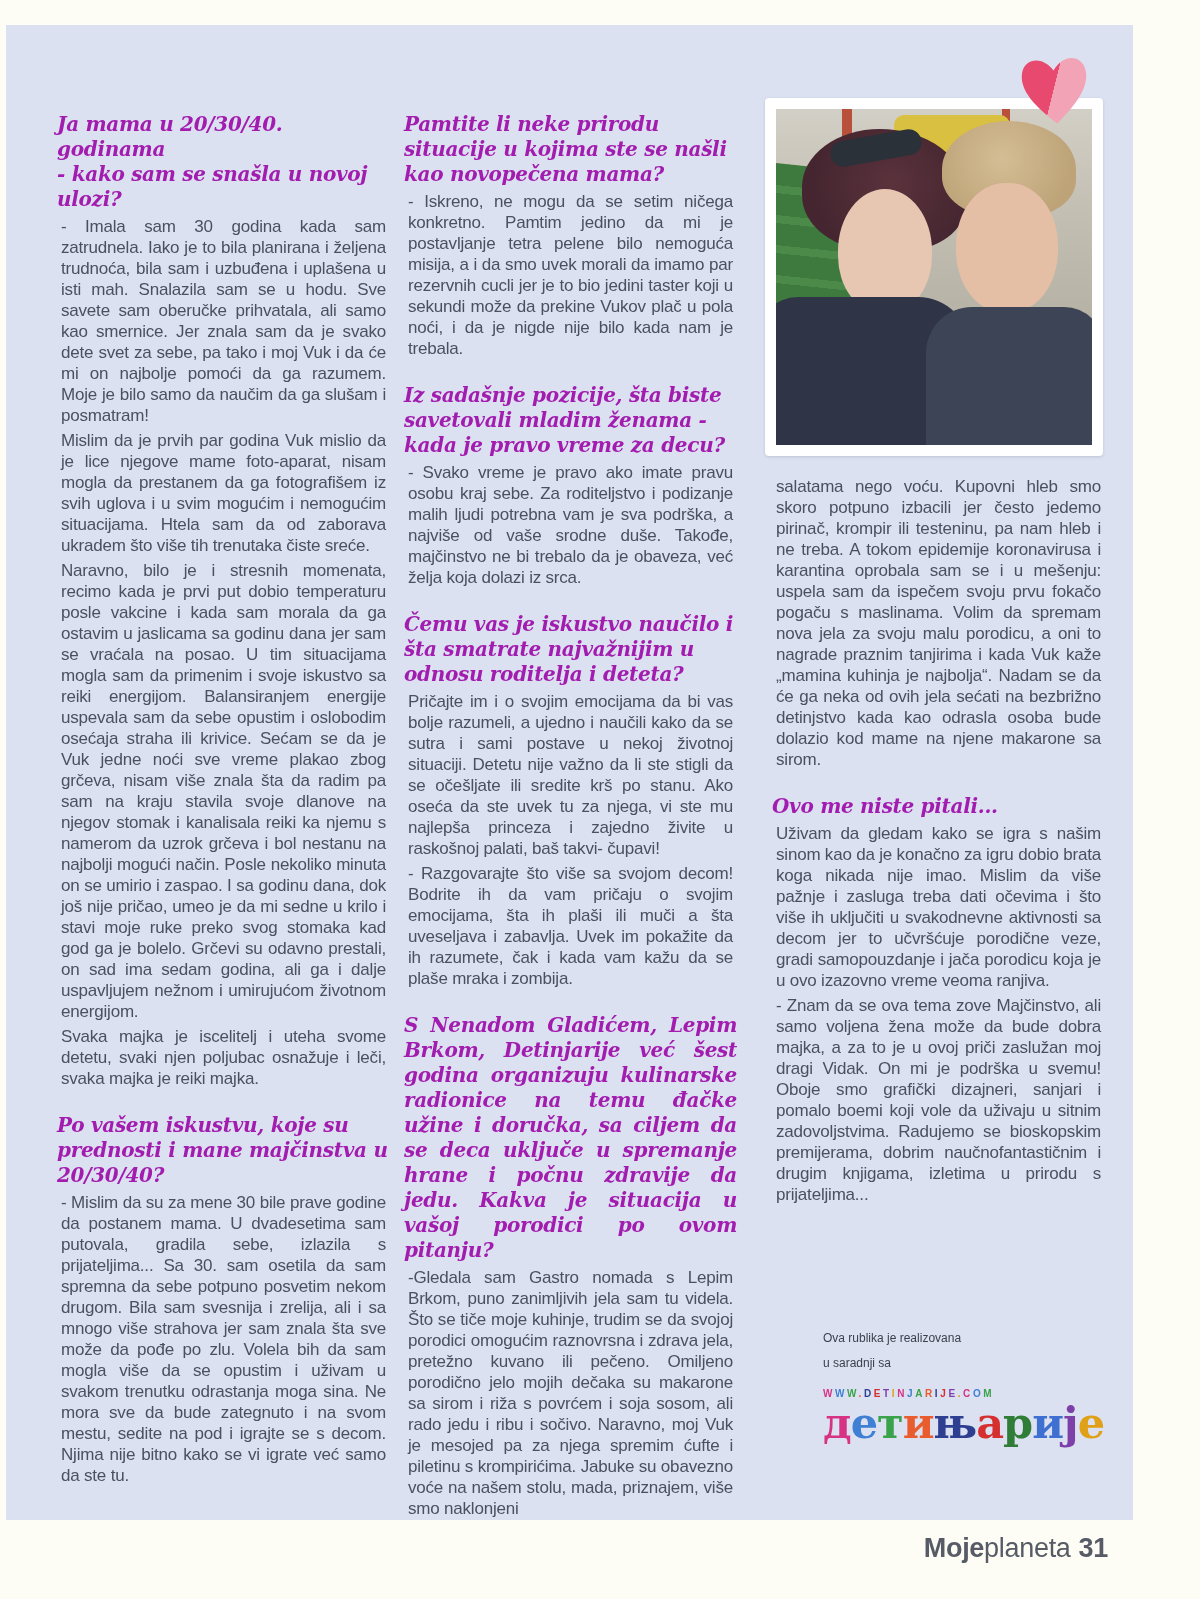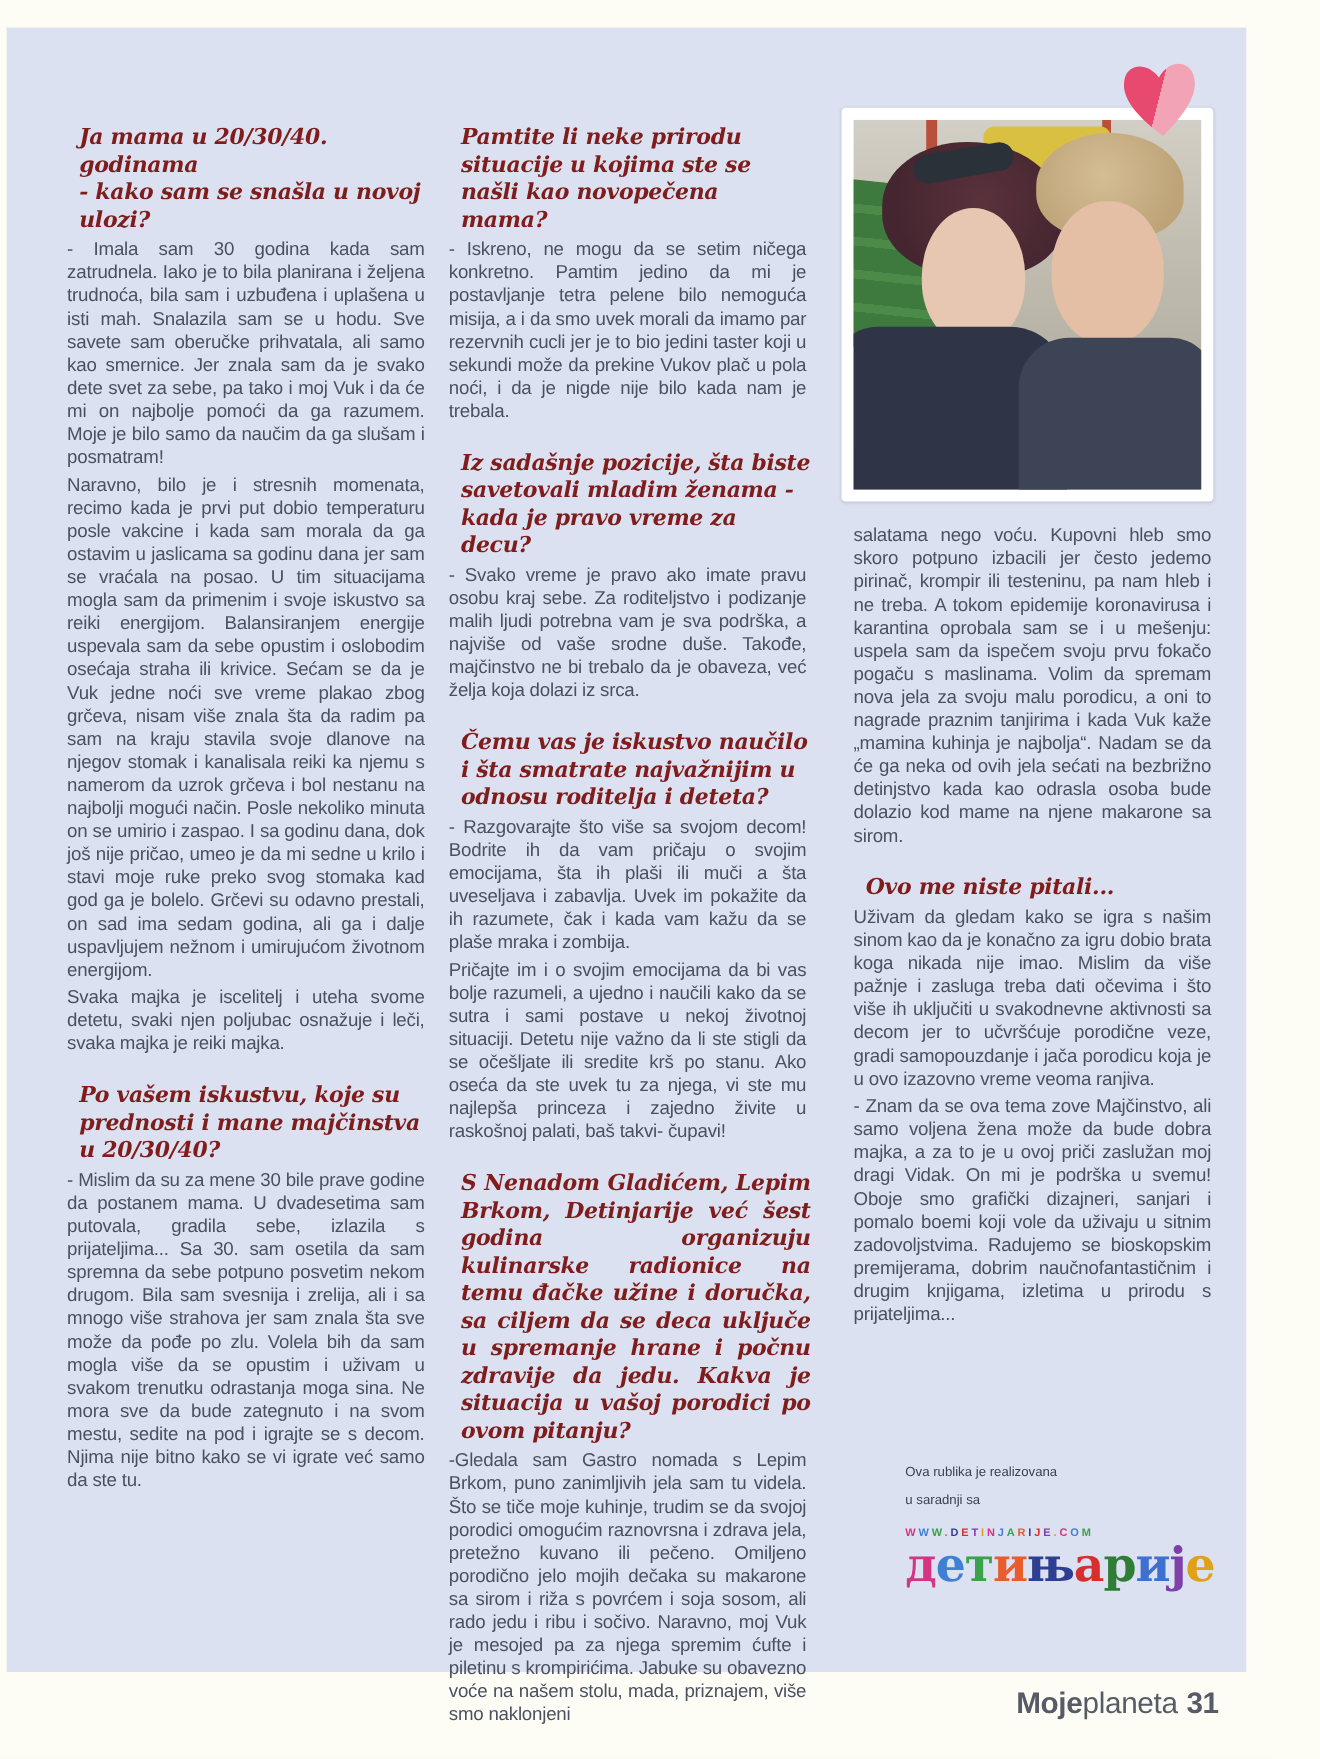--- a/index.html
+++ b/index.html
@@ -17,25 +17,25 @@
     position:absolute;width:333px;
     color:#4a5060;
     font-size:17px;line-height:21px;
     text-align:justify;
     letter-spacing:-0.2px;
   }
   .col p{margin:4px;}
   .hd{
     font-family:"DejaVu Serif",serif;
     font-style:italic;font-weight:bold;
-    color:#7f1d1d;
+    color:#a21caf;
     font-size:20px;line-height:25px;
     text-align:left;
     letter-spacing:-0.3px;
-    margin:24px 0 4px 15px;
+    margin:24px 0 4px 0;
   }
   .hd.first{margin-top:0;}
   .hd.prewrap{white-space:pre-line;}
   .hd.justify{text-align:justify;}
   .col1{left:57px;top:112px;}
   .col2{left:404px;top:112px;}
   .col3{left:772px;top:472px;}
   
   .photo{
     position:absolute;left:765px;top:98px;width:338px;height:358px;
@@ -84,34 +84,35 @@
 </style>
 </head>
 <body>
 
 <div class="paper"></div>
 
 <div class="col col1">
   <div class="hd first prewrap">Ja mama u 20/30/40. godinama
 - kako sam se snašla u novoj ulozi?</div>
   <p>- Imala sam 30 godina kada sam zatrudnela. Iako je to bila planirana i željena trudnoća, bila sam i uzbuđena i uplašena u isti mah. Snalazila sam se u hodu. Sve savete sam oberučke prihvatala, ali samo kao smernice. Jer znala sam da je svako dete svet za sebe, pa tako i moj Vuk i da će mi on najbolje pomoći da ga razumem. Moje je bilo samo da naučim da ga slušam i posmatram!</p>
+  <p>Mislim da je prvih par godina Vuk mislio da je lice njegove mame foto-aparat, nisam mogla da prestanem da ga fotografišem iz svih uglova i u svim mogućim i nemogućim situacijama. Htela sam da od zaborava ukradem što više tih trenutaka čiste sreće.</p>
   <p>Naravno, bilo je i stresnih momenata, recimo kada je prvi put dobio temperaturu posle vakcine i kada sam morala da ga ostavim u jaslicama sa godinu dana jer sam se vraćala na posao. U tim situacijama mogla sam da primenim i svoje iskustvo sa reiki energijom. Balansiranjem energije uspevala sam da sebe opustim i oslobodim osećaja straha ili krivice. Sećam se da je Vuk jedne noći sve vreme plakao zbog grčeva, nisam više znala šta da radim pa sam na kraju stavila svoje dlanove na njegov stomak i kanalisala reiki ka njemu s namerom da uzrok grčeva i bol nestanu na najbolji mogući način. Posle nekoliko minuta on se umirio i zaspao. I sa godinu dana, dok još nije pričao, umeo je da mi sedne u krilo i stavi moje ruke preko svog stomaka kad god ga je bolelo. Grčevi su odavno prestali, on sad ima sedam godina, ali ga i dalje uspavljujem nežnom i umirujućom životnom energijom.</p>
   <p>Svaka majka je iscelitelj i uteha svome detetu, svaki njen poljubac osnažuje i leči, svaka majka je reiki majka.</p>
   <div class="hd">Po vašem iskustvu, koje su prednosti i mane majčinstva u 20/30/40?</div>
   <p>- Mislim da su za mene 30 bile prave godine da postanem mama. U dvadesetima sam putovala, gradila sebe, izlazila s prijateljima... Sa 30. sam osetila da sam spremna da sebe potpuno posvetim nekom drugom. Bila sam svesnija i zrelija, ali i sa mnogo više strahova jer sam znala šta sve može da pođe po zlu. Volela bih da sam mogla više da se opustim i uživam u svakom trenutku odrastanja moga sina. Ne mora sve da bude zategnuto i na svom mestu, sedite na pod i igrajte se s decom. Njima nije bitno kako se vi igrate već samo da ste tu.</p>
 </div>
 
 <div class="col col2">
   <div class="hd first">Pamtite li neke prirodu situacije u kojima ste se našli kao novopečena mama?</div>
   <p>- Iskreno, ne mogu da se setim ničega konkretno. Pamtim jedino da mi je postavljanje tetra pelene bilo nemoguća misija, a i da smo uvek morali da imamo par rezervnih cucli jer je to bio jedini taster koji u sekundi može da prekine Vukov plač u pola noći, i da je nigde nije bilo kada nam je trebala.</p>
   <div class="hd">Iz sadašnje pozicije, šta biste savetovali mladim ženama - kada je pravo vreme za decu?</div>
   <p>- Svako vreme je pravo ako imate pravu osobu kraj sebe. Za roditeljstvo i podizanje malih ljudi potrebna vam je sva podrška, a najviše od vaše srodne duše. Takođe, majčinstvo ne bi trebalo da je obaveza, već želja koja dolazi iz srca.</p>
   <div class="hd">Čemu vas je iskustvo naučilo i šta smatrate najvažnijim u odnosu roditelja i deteta?</div>
+  <p>Pričajte im i o svojim emocijama da bi vas bolje razumeli, a ujedno i naučili kako da se sutra i sami postave u nekoj životnoj situaciji. Detetu nije važno da li ste stigli da se očešljate ili sredite krš po stanu. Ako oseća da ste uvek tu za njega, vi ste mu najlepša princeza i zajedno živite u raskošnoj palati, baš takvi- čupavi!</p>
   <p>- Razgovarajte što više sa svojom decom! Bodrite ih da vam pričaju o svojim emocijama, šta ih plaši ili muči a šta uveseljava i zabavlja. Uvek im pokažite da ih razumete, čak i kada vam kažu da se plaše mraka i zombija.</p>
-  <p>Pričajte im i o svojim emocijama da bi vas bolje razumeli, a ujedno i naučili kako da se sutra i sami postave u nekoj životnoj situaciji. Detetu nije važno da li ste stigli da se očešljate ili sredite krš po stanu. Ako oseća da ste uvek tu za njega, vi ste mu najlepša princeza i zajedno živite u raskošnoj palati, baš takvi- čupavi!</p>
   <div class="hd justify">S Nenadom Gladićem, Lepim Brkom, Detinjarije već šest godina organizuju kulinarske radionice na temu đačke užine i doručka, sa ciljem da se deca uključe u spremanje hrane i počnu zdravije da jedu. Kakva je situacija u vašoj porodici po ovom pitanju?</div>
   <p>-Gledala sam Gastro nomada s Lepim Brkom, puno zanimljivih jela sam tu videla. Što se tiče moje kuhinje, trudim se da svojoj porodici omogućim raznovrsna i zdrava jela, pretežno kuvano ili pečeno. Omiljeno porodično jelo mojih dečaka su makarone sa sirom i riža s povrćem i soja sosom, ali rado jedu i ribu i sočivo. Naravno, moj Vuk je mesojed pa za njega spremim ćufte i piletinu s krompirićima. Jabuke su obavezno voće na našem stolu, mada, priznajem, više smo naklonjeni</p>
 </div>
 
 <div class="col col3">
   <p>salatama nego voću. Kupovni hleb smo skoro potpuno izbacili jer često jedemo pirinač, krompir ili testeninu, pa nam hleb i ne treba. A tokom epidemije koronavirusa i karantina oprobala sam se i u mešenju: uspela sam da ispečem svoju prvu fokačo pogaču s maslinama. Volim da spremam nova jela za svoju malu porodicu, a oni to nagrade praznim tanjirima i kada Vuk kaže „mamina kuhinja je najbolja“. Nadam se da će ga neka od ovih jela sećati na bezbrižno detinjstvo kada kao odrasla osoba bude dolazio kod mame na njene makarone sa sirom.</p>
   <div class="hd">Ovo me niste pitali...</div>
   <p>Uživam da gledam kako se igra s našim sinom kao da je konačno za igru dobio brata koga nikada nije imao. Mislim da više pažnje i zasluga treba dati očevima i što više ih uključiti u svakodnevne aktivnosti sa decom jer to učvršćuje porodične veze, gradi samopouzdanje i jača porodicu koja je u ovo izazovno vreme veoma ranjiva.</p>
   <p>- Znam da se ova tema zove Majčinstvo, ali samo voljena žena može da bude dobra majka, a za to je u ovoj priči zaslužan moj dragi Vidak. On mi je podrška u svemu! Oboje smo grafički dizajneri, sanjari i pomalo boemi koji vole da uživaju u sitnim zadovoljstvima. Radujemo se bioskopskim premijerama, dobrim naučnofantastičnim i drugim knjigama, izletima u prirodu s prijateljima...</p>
 </div>

